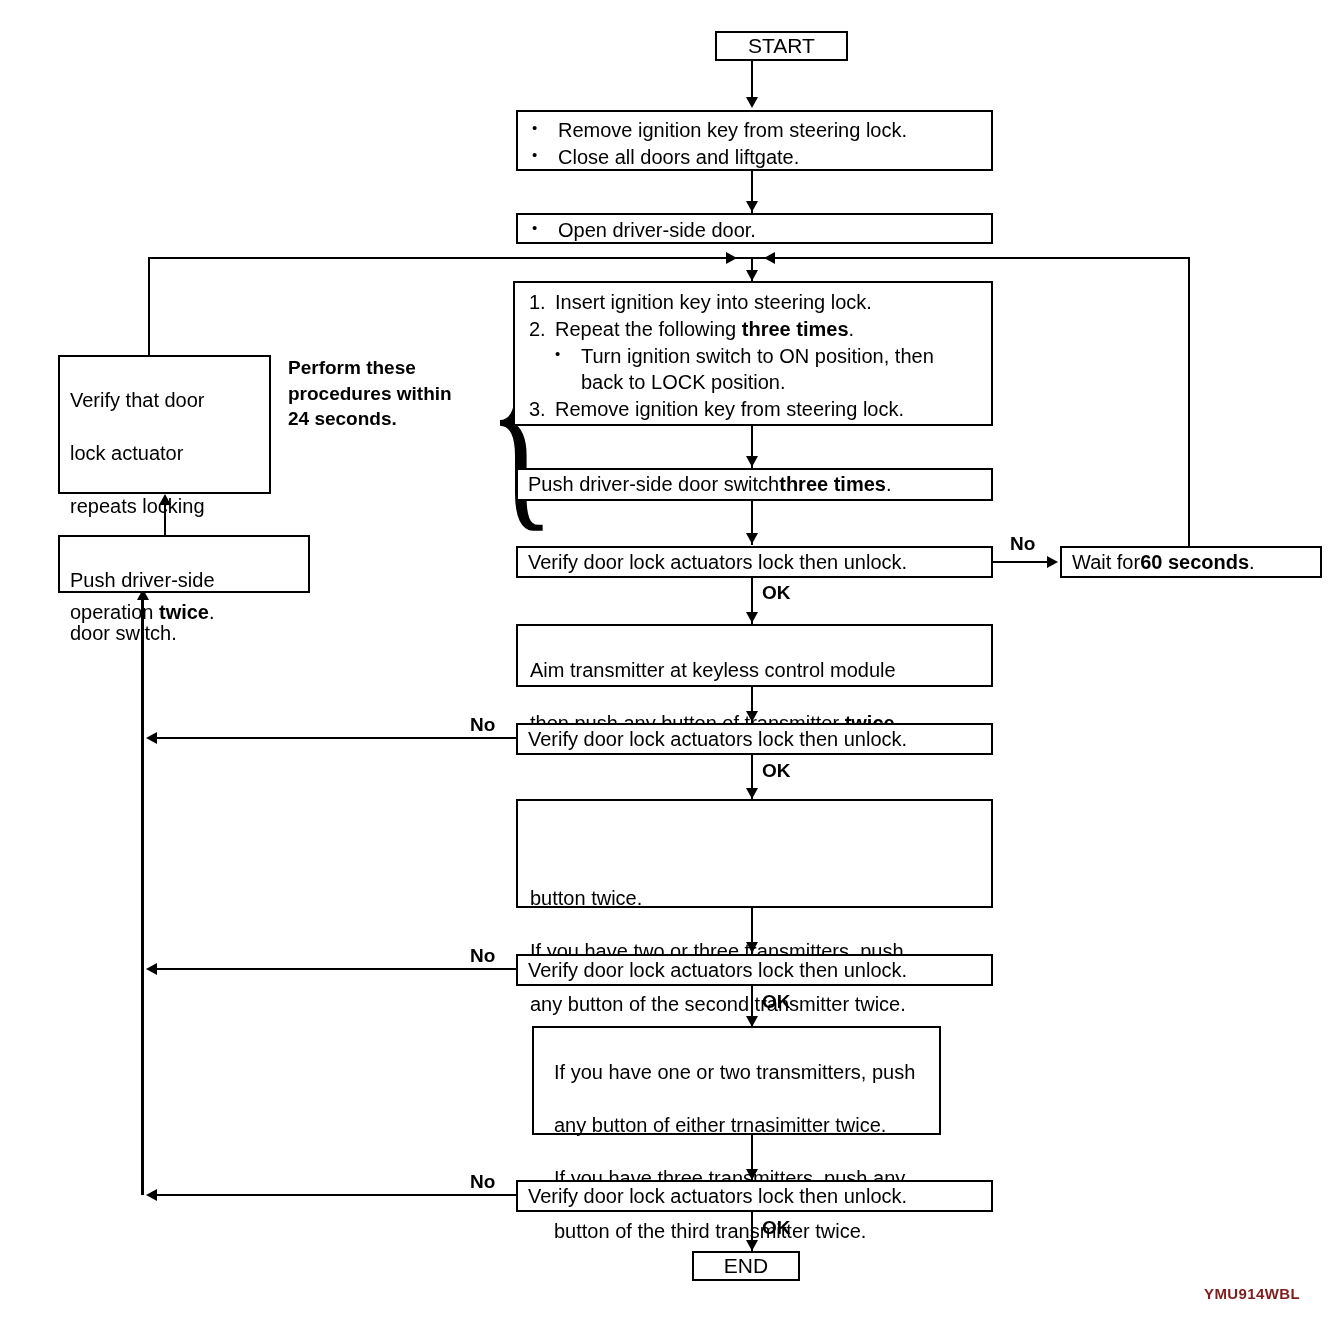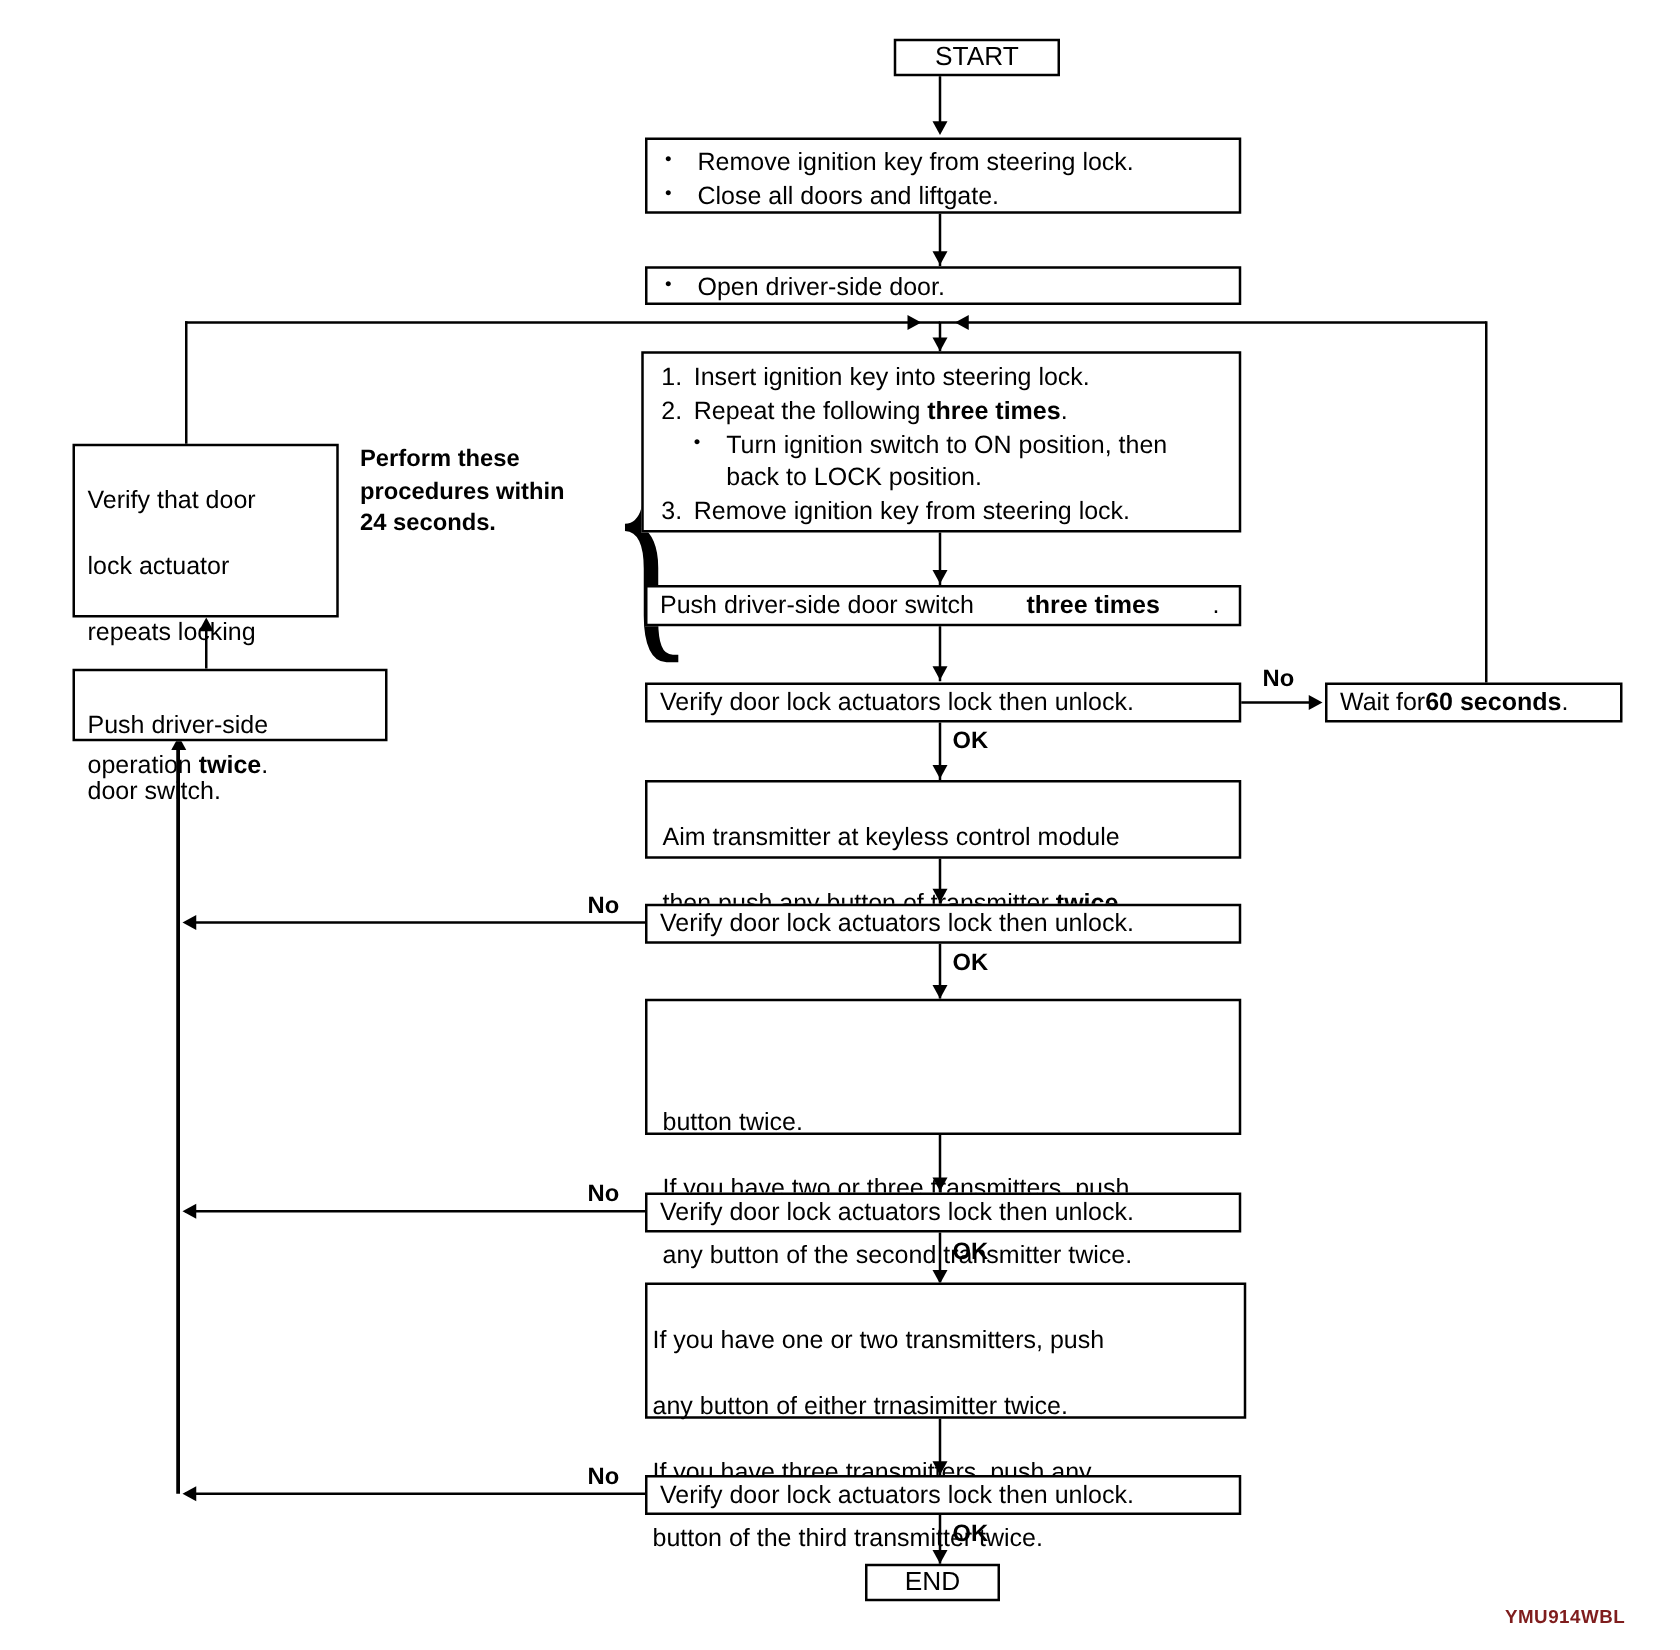--- a/index.html
+++ b/index.html
@@ -200,36 +200,36 @@
     </div>
     <div class="li">
       <span class="marker">3.</span>
       <span>Remove ignition key from steering lock.</span>
     </div>
   </div>
 
   <div class="vline" style="left:751px; top:426px; width:2px; height:42px;"></div>
   <div class="arrow-down" style="left:746px; top:456px;"></div>
 
-  <div class="box mid" style="left:516px; top:468px; width:477px; height:33px;gap:42px;">
+  <div class="box mid" style="left:516px; top:468px; width:477px; height:33px;">
     <span>Push driver-side door switch </span><b>three times</b><span>.</span>
   </div>
 
   <div class="vline" style="left:751px; top:501px; width:2px; height:44px;"></div>
   <div class="arrow-down" style="left:746px; top:533px;"></div>
 
   <div class="box mid" style="left:516px; top:546px; width:477px; height:32px;">
     <span>Verify door lock actuators lock then unlock.</span>
   </div>
 
   <div class="hline" style="left:993px; top:561px; width:56px; height:2px;"></div>
   <div class="arrow-right" style="left:1047px; top:556px;"></div>
   <div class="lbl" style="left:1010px; top:533px;">No</div>
 
-  <div class="box mid" style="left:1060px; top:546px; width:238px; height:32px;">
+  <div class="box mid" style="left:1060px; top:546px; width:262px; height:32px;">
     <span>Wait for </span><b>60 seconds</b><span>.</span>
   </div>
 
   <div class="vline" style="left:751px; top:578px; width:2px; height:46px;"></div>
   <div class="arrow-down" style="left:746px; top:612px;"></div>
   <div class="lbl" style="left:762px; top:582px;">OK</div>
 
   <div class="box" style="left:516px; top:624px; width:477px; height:63px; padding:5px 12px;">
     <span>Aim transmitter at keyless control module</span><br>
     <span>then push any button of transmitter </span><b>twice</b><span>.</span>
@@ -265,21 +265,21 @@
   </div>
 
   <div class="hline" style="left:148px; top:968px; width:368px; height:2px;"></div>
   <div class="arrow-left" style="left:146px; top:963px;"></div>
   <div class="lbl" style="left:470px; top:945px;">No</div>
 
   <div class="vline" style="left:751px; top:986px; width:2px; height:42px;"></div>
   <div class="arrow-down" style="left:746px; top:1016px;"></div>
   <div class="lbl" style="left:762px; top:991px;">OK</div>
 
-  <div class="box" style="left:516px; top:1026px; width:481px; height:109px; padding:5px 4px;">
+  <div class="box" style="left:532px; top:1026px; width:409px; height:109px; padding:5px 20px;">
     <span>If you have one or two transmitters, push</span><br>
     <span>any button of either trnasimitter twice.</span><br>
     <span>If you have three transmitters, push any</span><br>
     <span>button of the third transmitter twice.</span>
   </div>
 
   <div class="vline" style="left:751px; top:1135px; width:2px; height:46px;"></div>
   <div class="arrow-down" style="left:746px; top:1169px;"></div>
 
   <div class="box mid" style="left:516px; top:1180px; width:477px; height:32px;">

